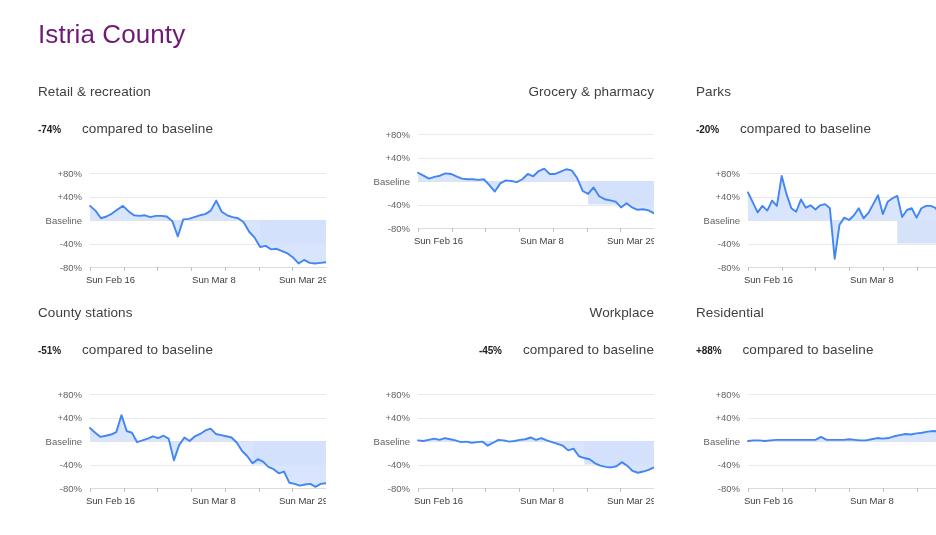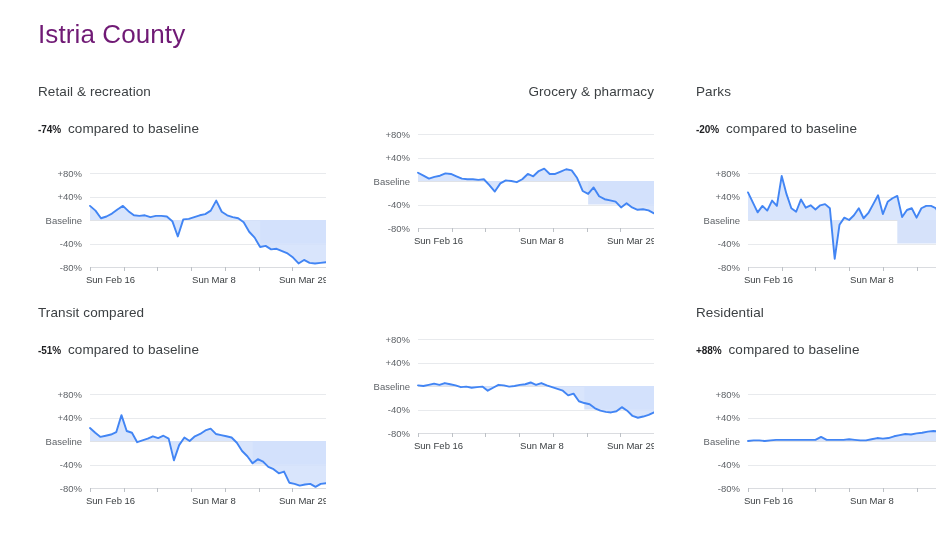--- a/index.html
+++ b/index.html
@@ -65,21 +65,21 @@
   .pct {
     font-size: 10px;
     font-weight: 700;
     color: #202124;
     letter-spacing: -0.1px;
   }
   .cmp-text {
     font-size: 13.5px;
     font-weight: 400;
     color: #3c4043;
-    margin-left: 7px;
+    margin-left: 21px;
     letter-spacing: 0.1px;
   }
 
   .chart-wrap {
     margin-top: 28px;
     width: 288px;
     height: 125px;
     position: relative;
   }
   .chart-wrap svg {
@@ -227,21 +227,21 @@
             <text x="48" y="116" class="xtick" text-anchor="start">Sun Feb 16</text>
             <text x="176" y="116" class="xtick" text-anchor="middle">Sun Mar 8</text>
             <text x="290" y="116" class="xtick" text-anchor="end">Sun Mar 29</text>
           </svg>
         </div>
     </div>
   </div>
 
   <div class="row row-2">
     <div class="cell c1">
-      <div class="cat-title">Transit compared</div>
+      <div class="cat-title">County stations</div>
       <div class="cmp-line">
         <span class="pct">-51%</span><span class="cmp-text">compared to baseline</span>
       </div>
       <div class="chart-wrap">
           <svg width="288" height="125" viewBox="0 0 288 125">
             <line x1="52" y1="6.5" x2="288" y2="6.5" class="gridline"></line>
             <text x="44" y="9.5" class="ytick">+80%</text>
             <line x1="52" y1="30" x2="288" y2="30" class="gridline"></line>
             <text x="44" y="33" class="ytick">+40%</text>
             <line x1="52" y1="53.5" x2="288" y2="53.5" class="baseline-rule"></line>
@@ -261,20 +261,24 @@
             <line x1="254.5" y1="100" x2="254.5" y2="104" class="tickmark"></line>
             <line x1="288.5" y1="100" x2="288.5" y2="104" class="tickmark"></line>
             <path d="M52,40.074999999999996 L57.24444444444445,44.775 L62.48888888888889,48.887499999999996 L67.73333333333333,47.7125 L72.97777777777777,46.5375 L78.22222222222223,44.1875 L83.46666666666667,27.150000000000002 L88.71111111111111,43.012499999999996 L93.95555555555555,44.775 L99.2,54.175 L104.44444444444444,52.4125 L109.6888888888889,50.65 L114.93333333333334,48.300000000000004 L120.17777777777778,50.0625 L125.42222222222222,47.7125 L130.66666666666666,50.65 L135.9111111111111,72.3875 L141.15555555555557,57.1125 L146.4,49.475 L151.64444444444445,53 L156.88888888888889,48.300000000000004 L162.13333333333333,45.949999999999996 L167.3777777777778,42.425000000000004 L172.6222222222222,40.6625 L177.86666666666667,45.949999999999996 L183.11111111111111,47.125 L188.35555555555555,48.300000000000004 L193.6,49.475 L198.84444444444443,54.7625 L204.0888888888889,62.9875 L209.33333333333331,68.275 L214.57777777777778,75.325 L219.82222222222222,71.21249999999999 L225.06666666666666,73.5625 L230.3111111111111,78.85000000000001 L235.55555555555557,81.2 L240.8,85.3125 L246.04444444444442,83.55 L251.2888888888889,94.71249999999999 L256.5333333333333,95.8875 L261.77777777777777,97.64999999999999 L267.02222222222224,96.47500000000001 L272.26666666666665,95.8875 L277.5111111111111,98.825 L282.7555555555556,95.8875 L288,95.3" class="dataline" stroke="#4285f4"></path>
             <text x="48" y="116" class="xtick" text-anchor="start">Sun Feb 16</text>
             <text x="176" y="116" class="xtick" text-anchor="middle">Sun Mar 8</text>
             <text x="290" y="116" class="xtick" text-anchor="end">Sun Mar 29</text>
           </svg>
         </div>
     </div>
     <div class="cell c2">
+      <div class="cat-title">Workplace</div>
+      <div class="cmp-line">
+        <span class="pct">-45%</span><span class="cmp-text">compared to baseline</span>
+      </div>
       <div class="chart-wrap">
           <svg width="288" height="125" viewBox="0 0 288 125">
             <line x1="52" y1="6.5" x2="288" y2="6.5" class="gridline"></line>
             <text x="44" y="9.5" class="ytick">+80%</text>
             <line x1="52" y1="30" x2="288" y2="30" class="gridline"></line>
             <text x="44" y="33" class="ytick">+40%</text>
             <line x1="52" y1="53.5" x2="288" y2="53.5" class="baseline-rule"></line>
             <text x="44" y="56.5" class="ytick">Baseline</text>
             <line x1="52" y1="77" x2="288" y2="77" class="gridline"></line>
             <text x="44" y="80" class="ytick">-40%</text>

